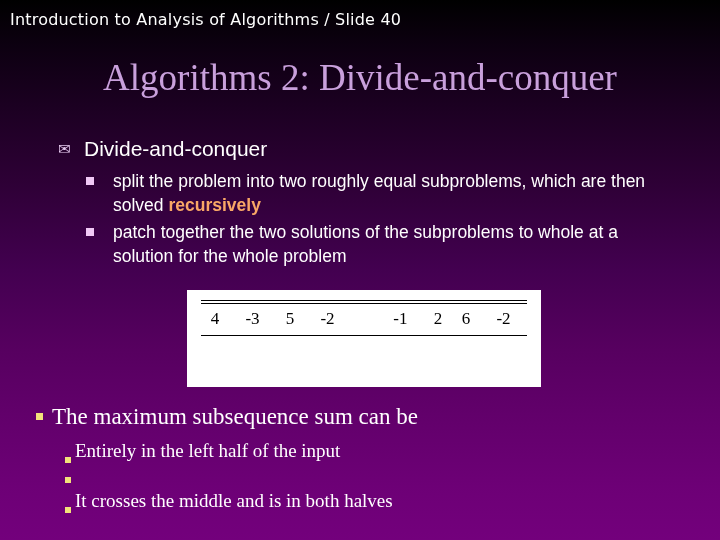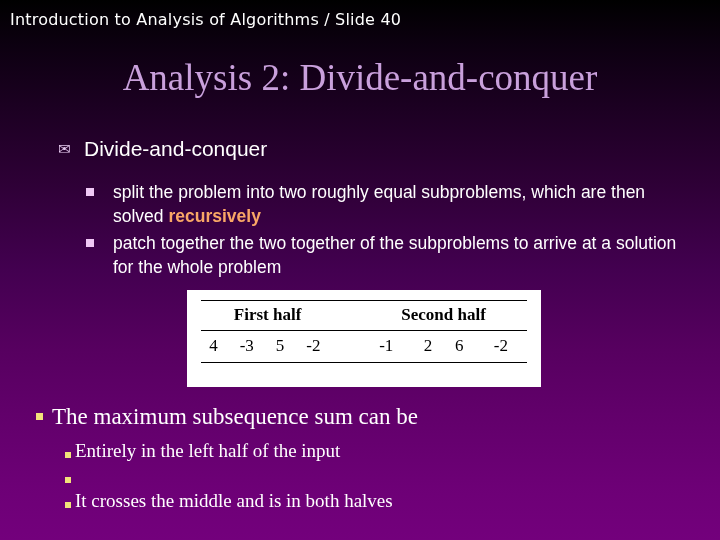--- a/index.html
+++ b/index.html
@@ -75,21 +75,21 @@
     flex: 0 0 26px;
   }
   .lvl1-text {
     font-family: "Liberation Sans", sans-serif;
     font-size: 21px;
     line-height: 26px;
     color: #ffffff;
   }
 
   #sub-list {
-    margin-top: 18px;
+    margin-top: 7px;
     padding-left: 28px;
   }
   .lvl2-row {
     display: flex;
     align-items: flex-start;
     margin-bottom: 3px;
   }
   .lvl2-marker {
     flex: 0 0 27px;
     padding-top: 8px;
@@ -201,21 +201,21 @@
     font-size: 23px;
     line-height: 28px;
     color: #ffffff;
   }
   #bottom-sub {
     padding-left: 29px;
     margin-top: 8px;
   }
   .b-lvl2 {
     display: flex;
-    align-items: center;
+    align-items: flex-end;
     margin-bottom: 6px;
   }
   .b-lvl2-marker {
     flex: 0 0 10px;
     padding-top: 8px;
   }
   .b-lvl2-marker i {
     display: block;
     width: 6px;
     height: 6px;
@@ -228,21 +228,21 @@
     color: #ffffff;
   }
 </style>
 </head>
 <body>
 
 <div id="slide">
 
   <div id="header">Introduction to Analysis of Algorithms / Slide 40</div>
 
-  <div id="title">Analysis 2: Divide-and-conquer</div>
+  <div id="title">Algorithms 2: Divide-and-conquer</div>
 
   <div id="bullet-block">
 
     <div class="lvl1-row">
       <span class="lvl1-marker">✉</span>
       <span class="lvl1-text">Divide-and-conquer</span>
     </div>
 
     <div id="sub-list">
 
@@ -250,36 +250,31 @@
         <span class="lvl2-marker">
             <i></i>
           </span>
         <span class="lvl2-text"><span>split the problem into two roughly equal subproblems, which are then solved </span><span class="hl-recursive">recursively</span></span>
       </div>
 
       <div class="lvl2-row">
         <span class="lvl2-marker">
             <i></i>
           </span>
-        <span class="lvl2-text">patch together the two together of the subproblems to arrive at a solution for the whole problem</span>
+        <span class="lvl2-text">patch together the two solutions of the subproblems to whole at a solution for the whole problem</span>
       </div>
 
     </div>
   </div>
 
   <div id="figure">
     <table>
       <tbody>
           <tr class="rule-top">
         <td colspan="9"></td>
-      </tr>
-      <tr>
-        <td class="hdr-cell" colspan="4">First half</td>
-        <td class="gap-cell"></td>
-        <td class="hdr-cell" colspan="4">Second half</td>
       </tr>
       <tr class="rule-mid">
         <td colspan="9"></td>
       </tr>
       <tr>
         <td class="num-cell first-num">4</td>
         <td class="num-cell">-3</td>
         <td class="num-cell">5</td>
         <td class="num-cell">-2</td>
         <td class="gap-cell"></td>

